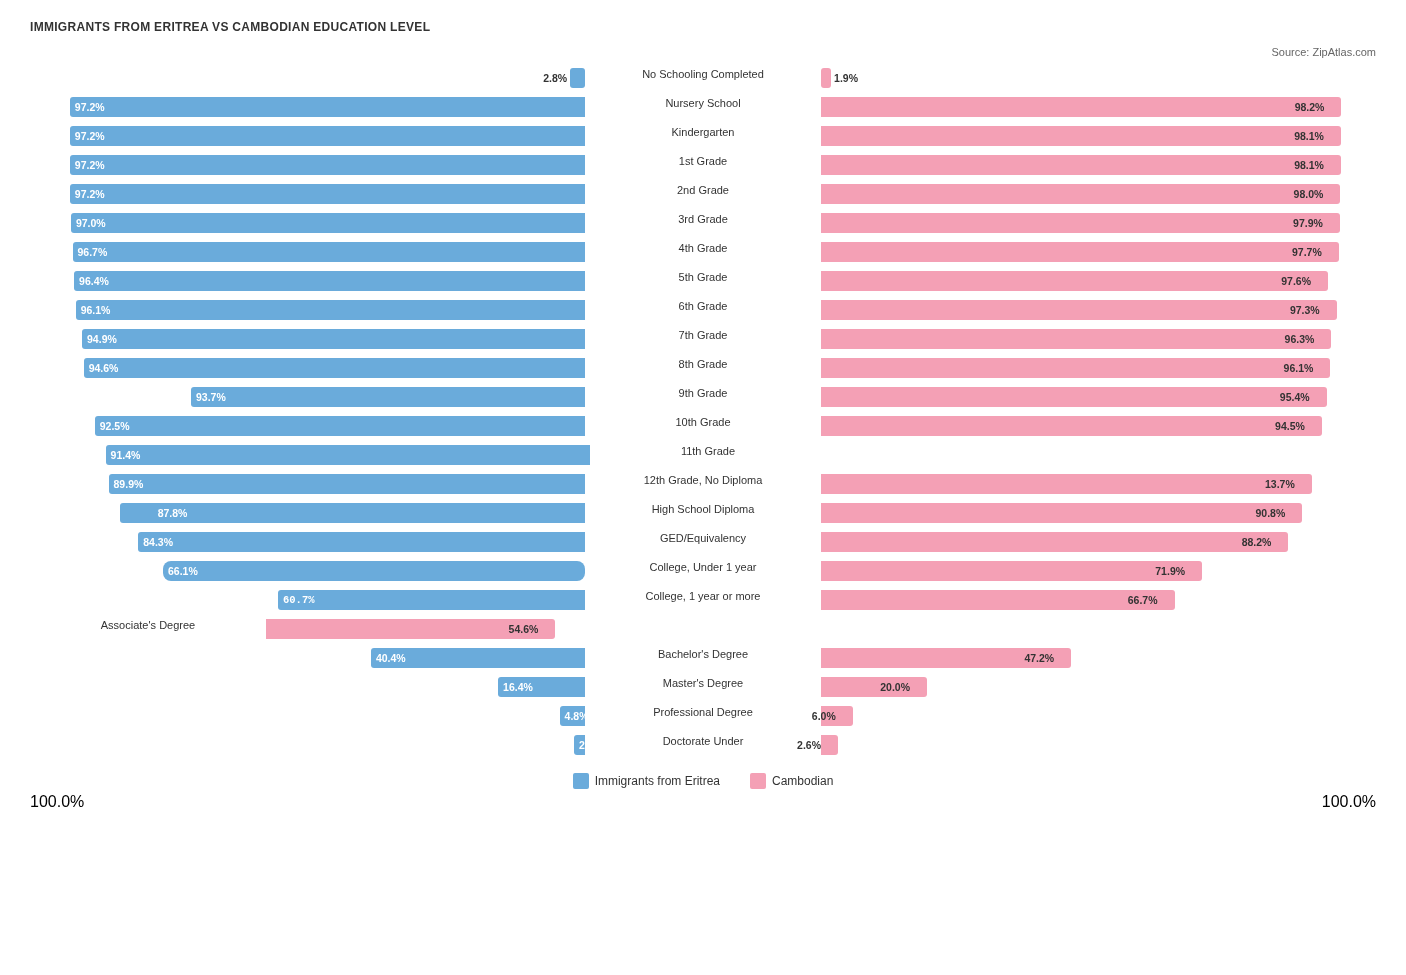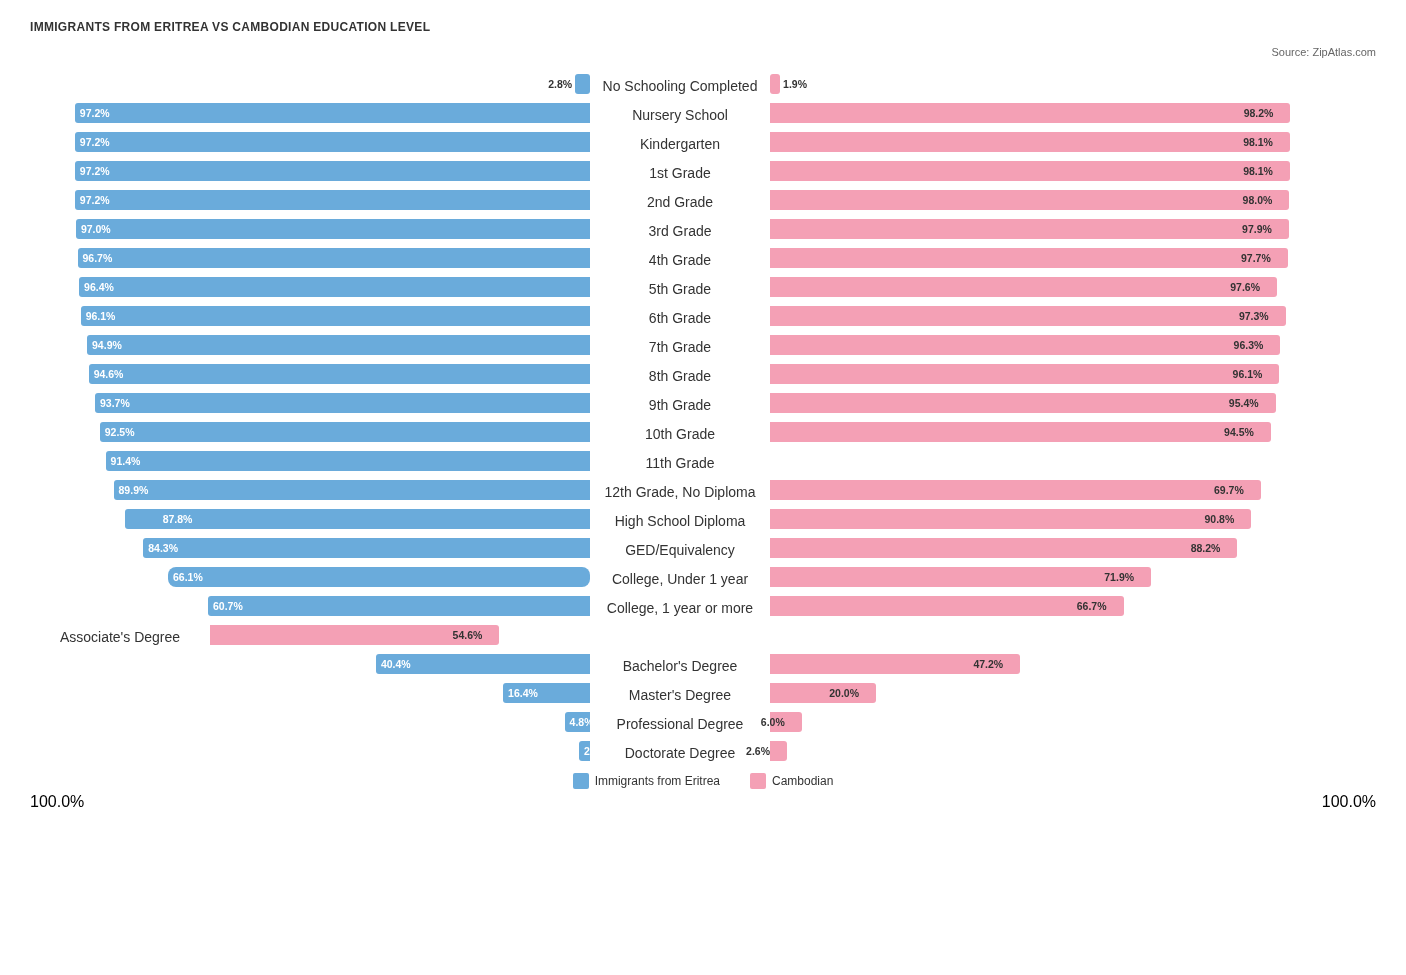--- a/index.html
+++ b/index.html
@@ -23,40 +23,40 @@
       font-size: 11px;
       color: #666;
       margin-bottom: 10px;
     }
     .chart-area {
       position: relative;
       width: 100%;
     }
     .row {
       display: flex;
-      align-items: flex-end;
+      align-items: flex-start;
       margin-bottom: 3px;
       height: 26px;
     }
     .bar-left-container {
       width: 560px;
       display: flex;
       align-items: center;
       justify-content: flex-end;
     }
     .bar-right-container {
       width: 560px;
       display: flex;
       align-items: center;
       justify-content: flex-start;
     }
     .label-center {
-      width: 180px;
+      width: 236px;
       text-align: center;
-      font-size: 14px;
+      font-size: 11px;
       color: #333;
       padding: 0 4px;
       flex-shrink: 0;
     }
     .bar-left {
       height: 20px;
       background: #6aabdb;
       border-radius: 3px 0 0 3px;
       display: flex;
       align-items: center;
@@ -285,21 +285,21 @@
         </div>
         <div class="label-center">8th Grade</div>
         <div class="bar-right-container">
           <div class="bar-right" style="width:509.33px;">
             96.1%
           </div>
         </div>
       </div>
     <div class="row">
         <div class="bar-left-container">
-          <div class="bar-left" style="width:495px;">
+          <div class="bar-left" style="width:394px;">
             93.7%
           </div>
         </div>
         <div class="label-center">9th Grade</div>
         <div class="bar-right-container">
           <div class="bar-right" style="width:505.62000000000006px;">
             95.4%
           </div>
         </div>
       </div>
@@ -326,21 +326,21 @@
       </div>
     <div class="row">
         <div class="bar-left-container">
           <div class="bar-left" style="width:476.47px;">
             89.9%
           </div>
         </div>
         <div class="label-center">12th Grade, No Diploma</div>
         <div class="bar-right-container">
           <div class="bar-right" style="width:490.78px;">
-            69.7%
+            13.7%
           </div>
         </div>
       </div>
     <div class="row">
         <div class="bar-left-container">
           <div class="bar-left" style="width:465.34px;padding-left:38px;">
             87.8%
           </div>
         </div>
         <div class="label-center">High School Diploma</div>
@@ -371,21 +371,21 @@
         </div>
         <div class="label-center">College, Under 1 year</div>
         <div class="bar-right-container">
           <div class="bar-right" style="width:381.07000000000005px;">
             71.9%
           </div>
         </div>
       </div>
     <div class="row">
         <div class="bar-left-container">
-          <div class="bar-left" style="width:382px;">
+          <div class="bar-left" style="width:307px;font-family:Liberation Mono, monospace;">
             60.7%
           </div>
         </div>
         <div class="label-center">College, 1 year or more</div>
         <div class="bar-right-container">
           <div class="bar-right" style="width:353.51000000000005px;">
             66.7%
           </div>
         </div>
       </div>
@@ -435,21 +435,21 @@
             6.0%
           </div>
         </div>
       </div>
     <div class="row">
         <div class="bar-left-container">
           <div class="bar-left" style="width:11.13px;">
             2.1%
           </div>
         </div>
-        <div class="label-center">Doctorate Degree</div>
+        <div class="label-center">Doctorate Under</div>
         <div class="bar-right-container">
           <div class="bar-right" style="width:13.780000000000001px;">
             2.6%
           </div>
         </div>
       </div>
   </div>
 
 <div class="legend">
   <div class="legend-item">

